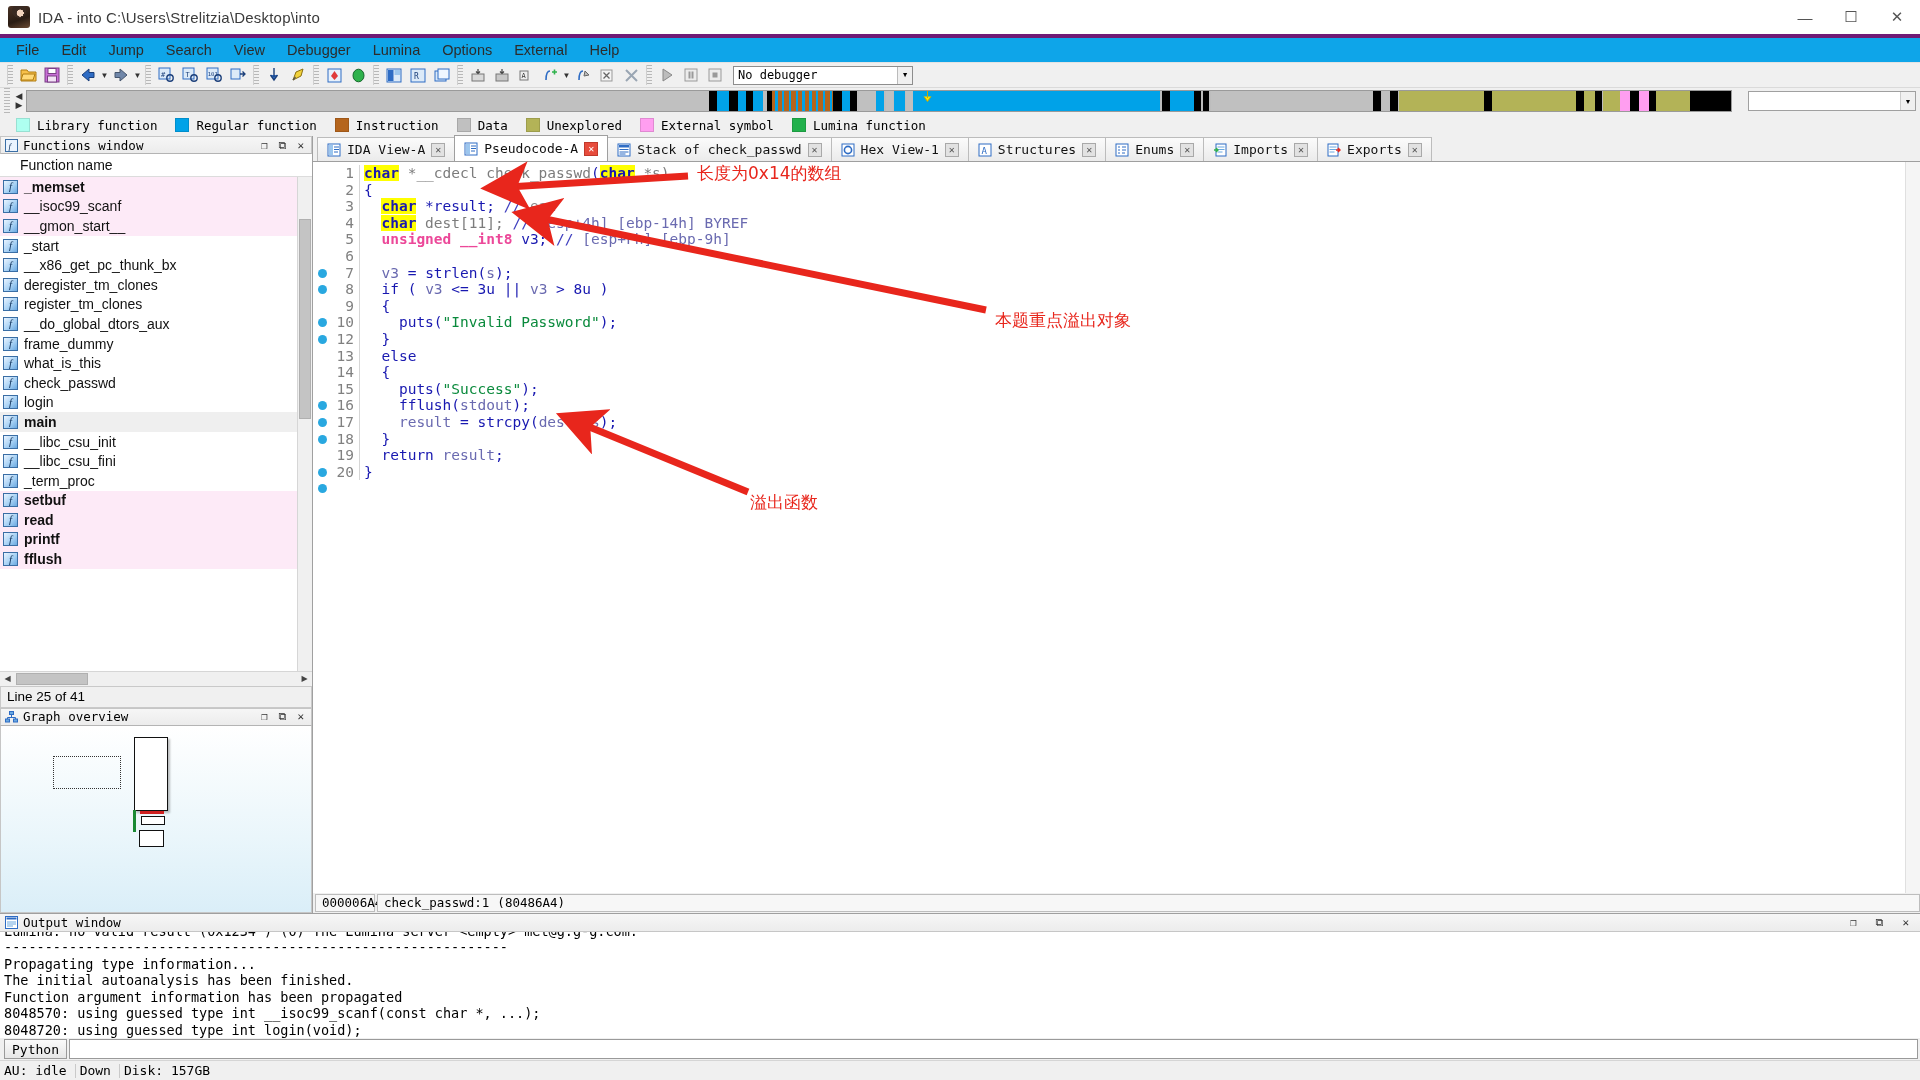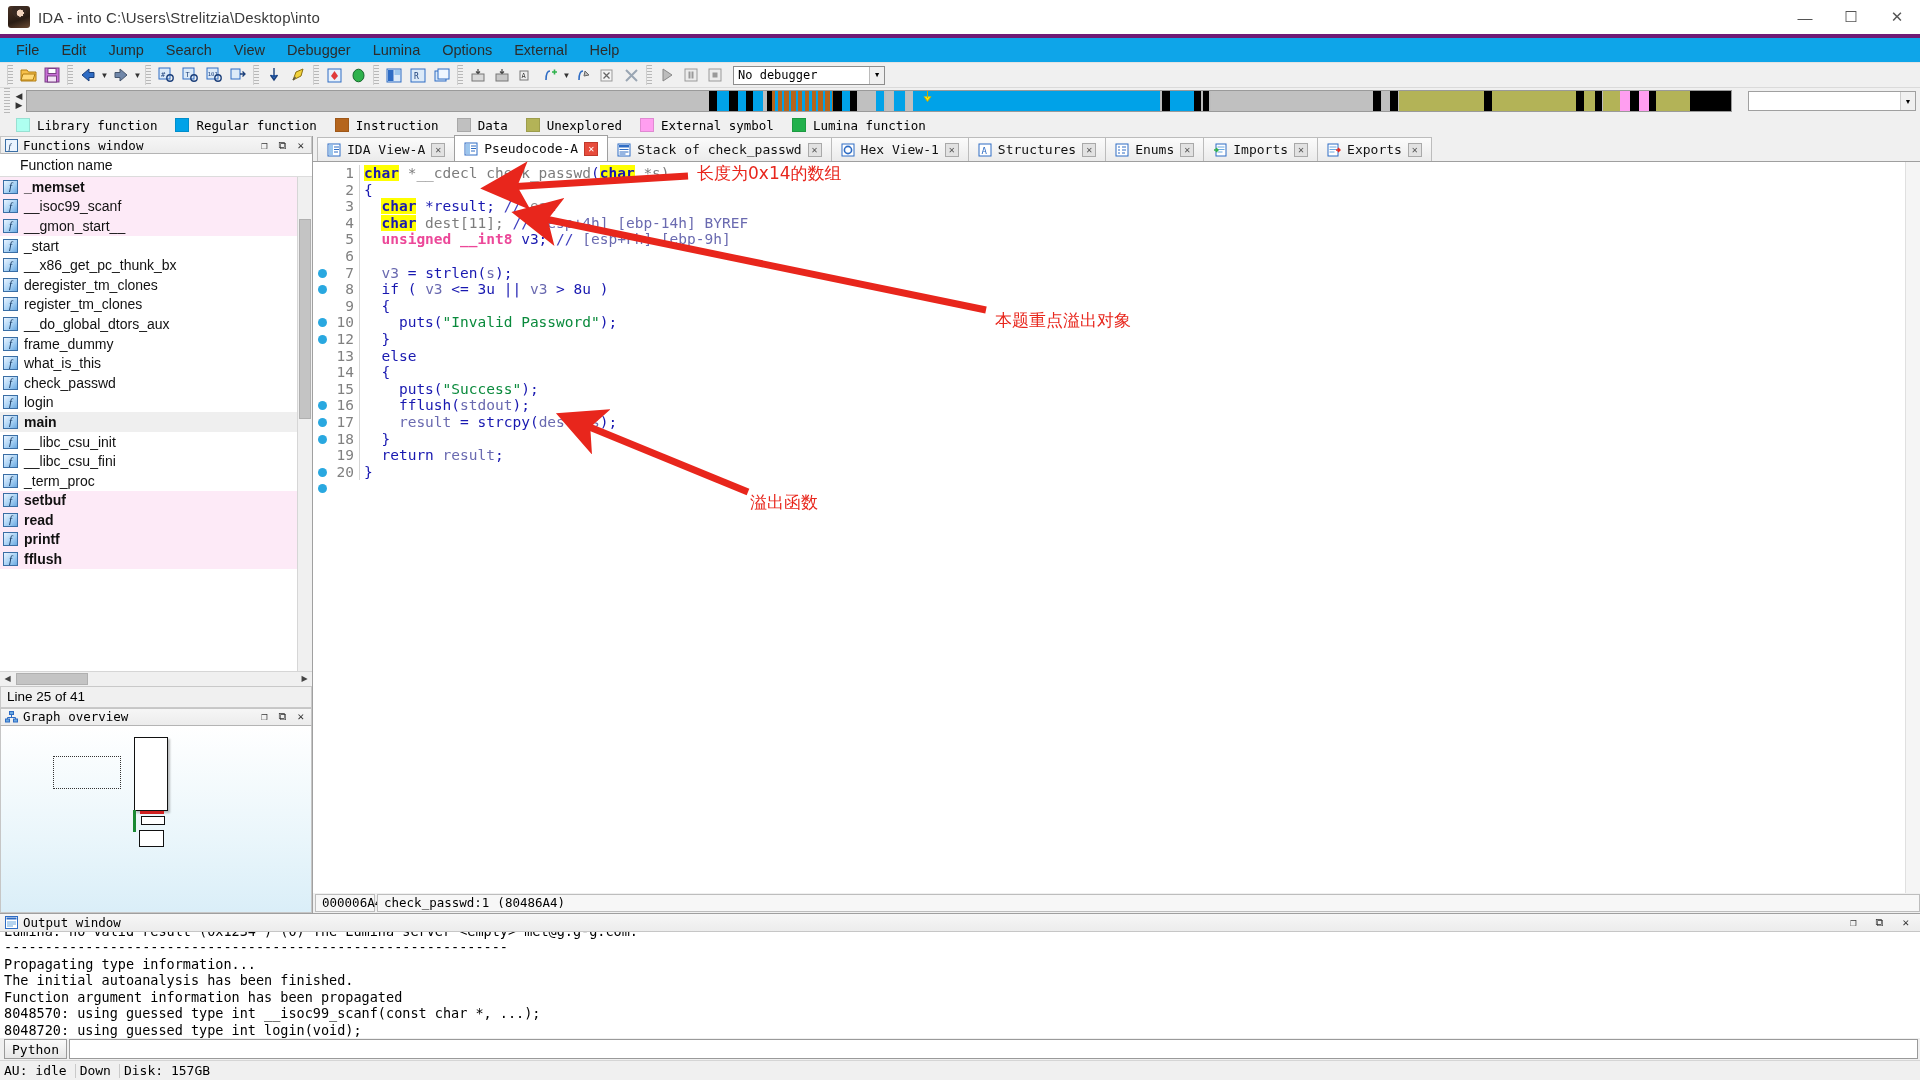--- a/index.html
+++ b/index.html
@@ -49,21 +49,21 @@
     background: #f0f0f0; border-top: 1px solid #e3e3e3; border-bottom: 1px solid #dadada;
     flex: 0 0 26px; padding-left: 4px;
   }
   .tb-grip { width: 6px; height: 20px; margin: 0 3px;
     background: repeating-linear-gradient(to bottom, #b8b8b8 0 1px, transparent 1px 3px);
     border-left: 1px solid #cfcfcf; }
   .tb-btn { width: 22px; height: 22px; margin: 0 1px; display:flex; align-items:center; justify-content:center; }
   .tb-arrow { width: 9px; height: 22px; display:flex;align-items:center;justify-content:center;
     font-size: 8px; color:#333; }
   .combo {
-    margin-left: 6px; height: 19px; width: 152px;
+    margin-left: 6px; height: 19px; width: 180px;
     border: 1px solid #8d8d8d; background: #fff;
     display: flex; align-items: center; padding-left: 4px;
     font-family: "DejaVu Sans Mono", monospace; font-size: 12px;
   }
   .combo .cb-arrow { margin-left: auto; width: 15px; height: 100%; background:#f0f0f0;
      border-left:1px solid #bbb; display:flex;align-items:center;justify-content:center; font-size:7px;}
 
   
   .navband-row { display: flex; align-items: stretch; flex: 0 0 26px; background:#f0f0f0; }
   .nav-grip { width: 6px; margin: 0 2px 0 4px;

